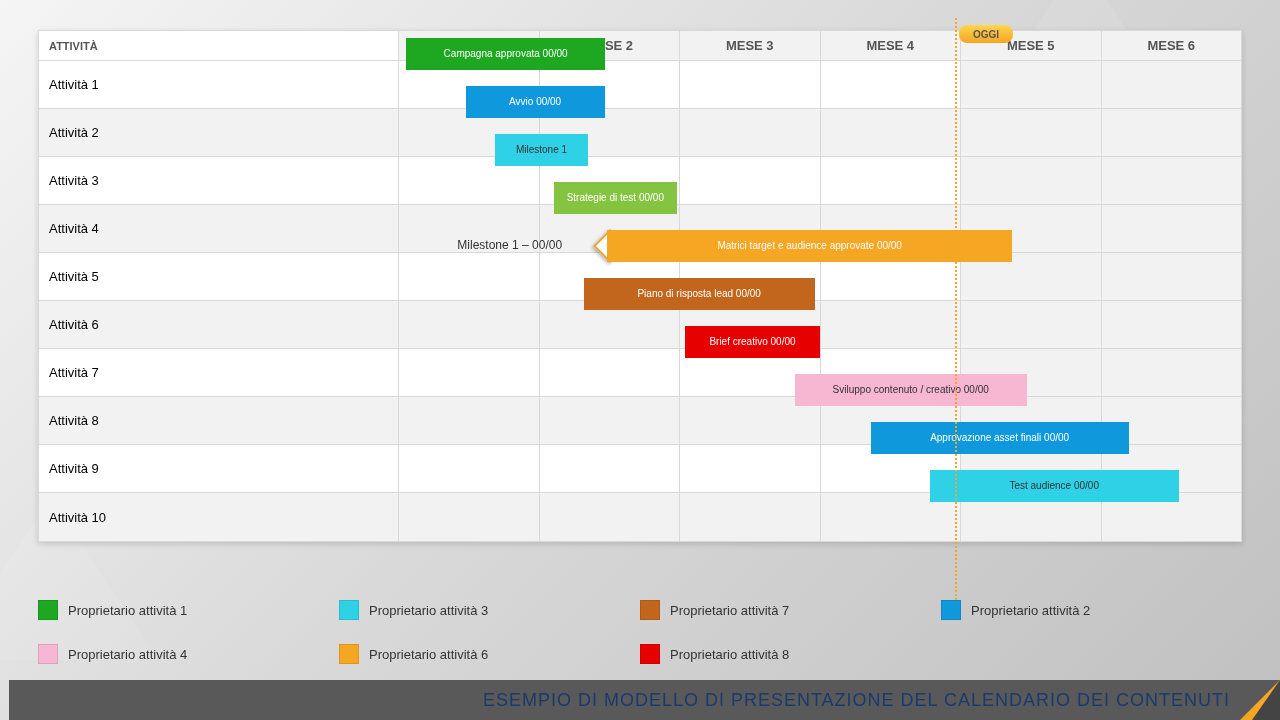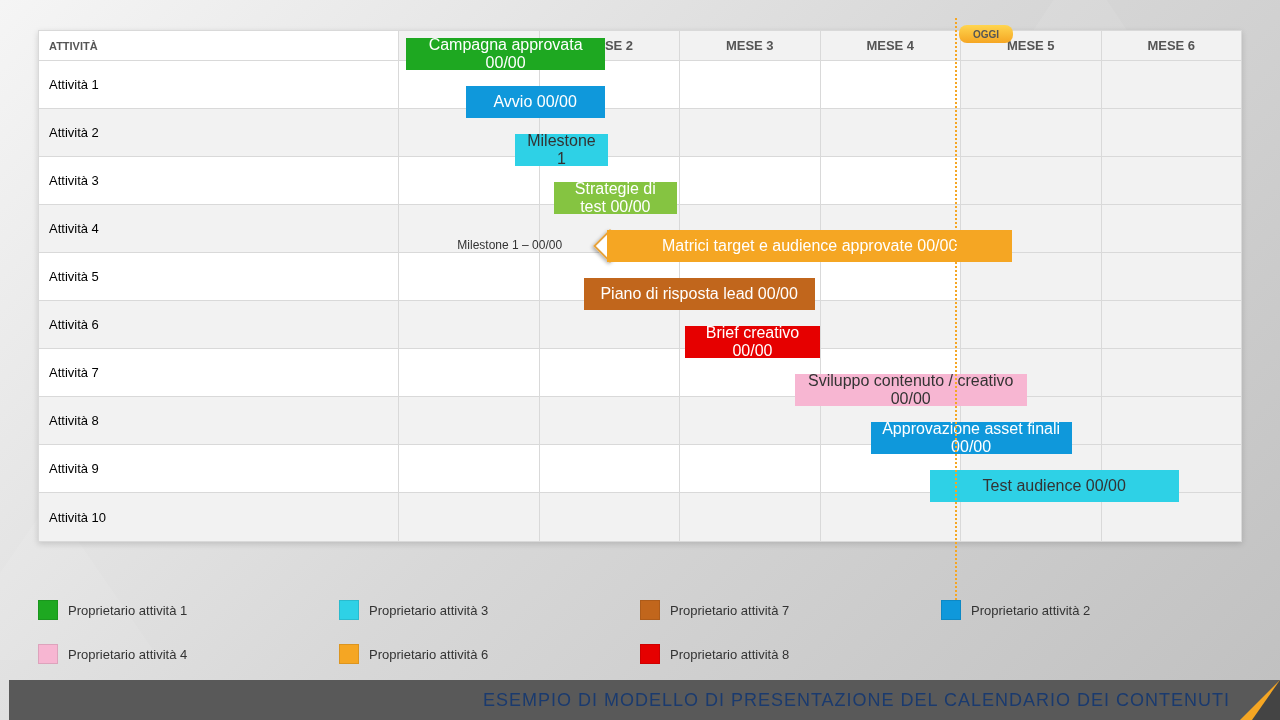--- a/index.html
+++ b/index.html
@@ -31,21 +31,21 @@
   .row.alt .label-cell { background: #f2f2f2; }
   .month-cells { flex: 1; display: flex; position: relative; }
   .mcell { flex: 1; border-right: 1px solid #d9d9d9; background: #fff; display: flex; align-items: center; justify-content: center; }
   .mcell:last-child { border-right: none; }
   .row.header .mcell { background: #f2f2f2; font-size: 13px; }
   .row:not(.header) .mcell.alt { background: #f2f2f2; }
   .row.alt .mcell { background: #f2f2f2; }
 
   .bar-area { position: absolute; left: 398px; top: 30px; width: 844px; height: 480px; pointer-events: none; }
   .bar {
-    position: absolute; height: 32px; color: #fff; font-size: 16px;
+    position: absolute; height: 32px; color: #fff; font-size: 10px;
     display: flex; align-items: center; justify-content: center; text-align: center;
     padding: 0 6px; line-height: 1.15; white-space: normal;
   }
   .today-line {
     position: absolute; top: 16px; bottom: 60px; width: 0;
     border-left: 2px dotted #f5a623;
   }
   .today-tab {
     position: absolute; top: 16px; width: 54px; height: 18px;
     background: linear-gradient(to bottom, #ffd54f, #f5a623);
@@ -215,27 +215,27 @@
         <div class="mcell"></div>
       </div>
     </div>
   </div>
 
 <div class="bar-area" id="bar-area">
   <div class="milestone-label" id="ms-label" style="left: 0px; width: 164.12px; top: 208px;">Milestone 1 – 00/00</div>
   <div class="diamond" id="ms-diamond" style="left: 200.12px; top: 204px;"></div>
 <div class="bar" style="left: 8.44px; width: 198.34px; top: 8px; background: rgb(30, 168, 33);">Campagna approvata 00/00</div>
     <div class="bar" style="left: 67.52px; width: 139.26px; top: 56px; background: rgb(15, 152, 219);">Avvio 00/00</div>
-    <div class="bar" style="left: 97.06px; width: 92.84px; top: 104px; background: rgb(46, 209, 230); color: rgb(51, 51, 51); margin-left: 20px;">Milestone 1</div>
+    <div class="bar" style="left: 97.06px; width: 92.84px; top: 104px; background: rgb(46, 209, 230); color: rgb(51, 51, 51);">Milestone 1</div>
     <div class="bar" style="left: 156.14px; width: 122.38px; top: 152px; background: rgb(133, 196, 65);">Strategie di test 00/00</div>
     <div class="bar" style="left: 194.12px; width: 405.12px; top: 200px; background: rgb(245, 166, 35); margin-left: 15px;">Matrici target e audience approvate 00/00</div>
     <div class="bar" style="left: 185.68px; width: 231px; top: 248px; background: rgb(193, 102, 28);">Piano di risposta lead 00/00</div>
     <div class="bar" style="left: 286.96px; width: 135.04px; top: 296px; background: rgb(230, 0, 0);">Brief creativo 00/00</div>
     <div class="bar" style="left: 396.68px; width: 232.1px; top: 344px; background: rgb(247, 182, 210); color: rgb(51, 51, 51);">Sviluppo contenuto / creativo 00/00</div>
-    <div class="bar" style="left: 472.64px; width: 201px; top: 392px; background: rgb(15, 152, 219);">Approvazione asset finali 00/00</div>
+    <div class="bar" style="left: 472.64px; width: 258px; top: 392px; background: rgb(15, 152, 219);">Approvazione asset finali 00/00</div>
     <div class="bar" style="left: 531.72px; width: 248.98px; top: 440px; background: rgb(46, 209, 230); color: rgb(51, 51, 51);">Test audience 00/00</div>
   </div>
 
 <div class="today-line" id="today-line" style="left: 955.04px; top: 18px; height: 590px;"></div>
 <div class="today-tab" id="today-tab" style="left: 959.04px;">OGGI</div>
 
 <div class="legend" id="legend">
     <div class="legend-item">
       <div class="swatch" style="background:#1ea821"></div>
       <span>Proprietario attività 1</span>

